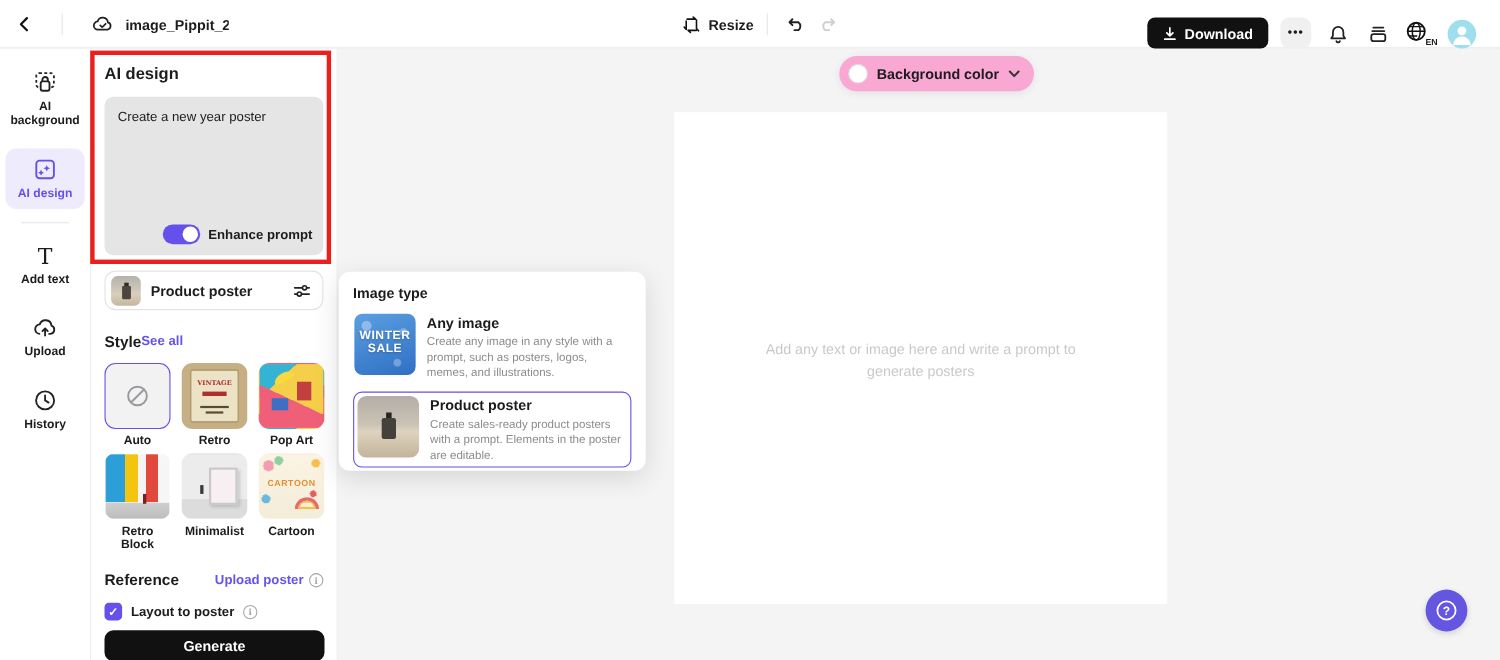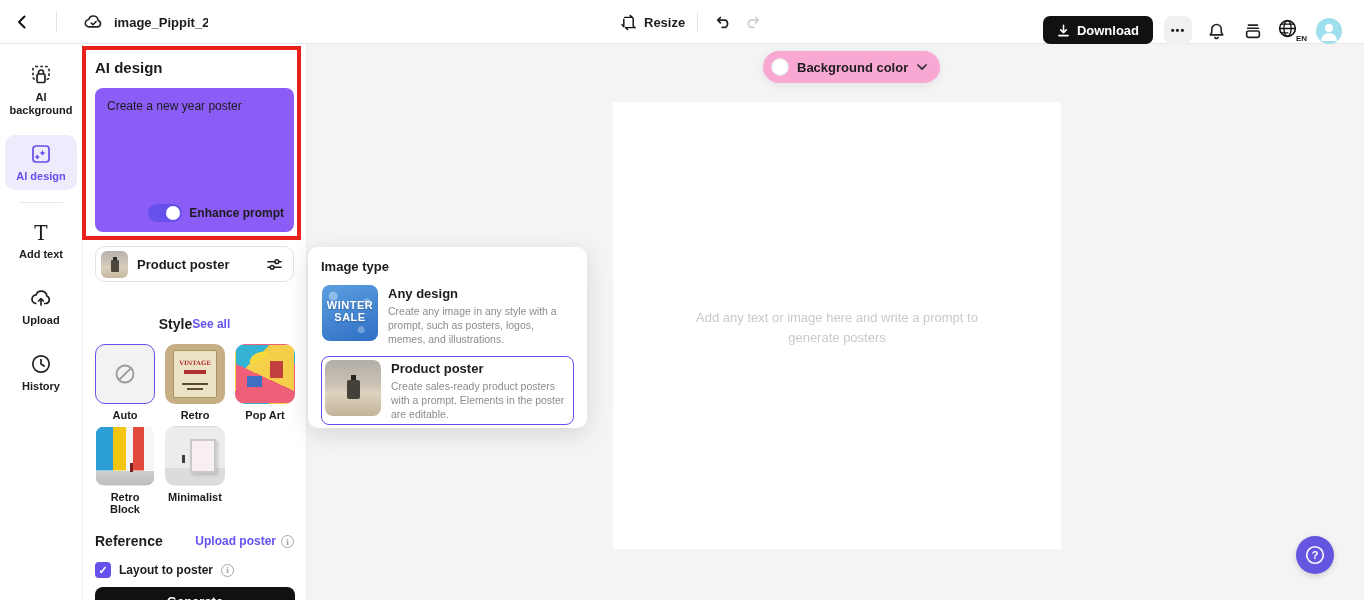--- a/index.html
+++ b/index.html
@@ -30,35 +30,35 @@
   .rail-item { width:72px; padding:7px 0 6px; margin-top:12px; display:flex; flex-direction:column; align-items:center; gap:4px; border-radius:10px; cursor:pointer; }
   .rail-item .lbl { font-size:11px; font-weight:600; text-align:center; line-height:1.2; color:#1c1c1e; }
   .rail-item.active { background:#eeebfd; }
   .rail-item.active .lbl { color:#6550eb; }
   .rail-divider { width:44px; height:1px; background:#e7e7e9; margin-top:12px; }
   .t-glyph { font-family:"DejaVu Serif", serif; font-size:20px; line-height:22px; font-weight:400; }
 
   
   .panel { position:absolute; left:83px; top:44px; width:224px; height:556px; background:#fff; border-right:1px solid #ededef; z-index:10; padding:0 12px; }
   .panel-title { font-size:15px; font-weight:700; margin-top:15px; }
-  .prompt-box { margin-top:12px; height:144px; background:#8b5cf6; border-radius:8px; position:relative; padding:11px 12px; cursor:text; }
+  .prompt-box { margin-top:12px; height:144px; background:#e5e5e5; border-radius:8px; position:relative; padding:11px 12px; cursor:text; }
   .prompt-text { font-size:12px; font-weight:500; color:#1c1c1e; }
   .enhance-row { position:absolute; right:10px; bottom:10px; display:flex; align-items:center; gap:7px; }
   .toggle { width:34px; height:18px; border-radius:9px; background:#6550eb; position:relative; cursor:pointer; }
   .toggle .knob { position:absolute; right:2px; top:2px; width:14px; height:14px; border-radius:50%; background:#fff; }
   .enhance-lbl { font-size:12px; font-weight:700; }
 
   .selector-row { margin-top:14px; height:36px; border:1px solid #e3e3e6; border-radius:10px; display:flex; align-items:center; padding:0 10px 0 5px; cursor:pointer; }
   .selector-thumb { width:27px; height:27px; border-radius:6px; position:relative; overflow:hidden; flex:none;
       background:linear-gradient(180deg,#b6b2ab 0%,#cfc7ba 48%,#d9cfbc 60%,#c4b79f 100%); }
   .bottle { position:absolute; left:10px; top:9px; width:8px; height:12px; background:#4a463e; border-radius:1px; }
   .bottle:before { content:""; position:absolute; left:2px; top:-3px; width:4px; height:3px; background:#2e2b26; }
   .selector-label { font-size:13px; font-weight:600; margin-left:9px; flex:1; }
 
-  .section-head { margin-top:34px; display:flex; align-items:center; justify-content:center; }
+  .section-head { margin-top:20px; display:flex; align-items:center; justify-content:flex-start; }
   .section-title { font-size:14px; font-weight:700; }
   .link { font-size:12px; font-weight:700; color:#6553f0; cursor:pointer; }
 
   .tile-grid { margin-top:12px; display:flex; flex-wrap:wrap; gap:5px 10px; width:200px; }
   .tile-cell { width:60px; display:flex; flex-direction:column; align-items:center; }
   .tile { width:60px; height:60px; border-radius:10px; position:relative; overflow:hidden; cursor:pointer; border:1px solid transparent; }
   .tile-lbl { margin-top:5px; font-size:11px; font-weight:600; text-align:center; }
 
   .tile-auto { background:#f2f2f3; border:1.5px solid #6550eb; display:flex; align-items:center; justify-content:center; }
   .tile-retro { background:#c6ae85; }
@@ -304,20 +304,27 @@
       </div>
       <span class="tile-lbl">Retro Block</span>
     </div>
     <div class="tile-cell">
       <div class="tile tile-minimal">
         <div class="mini-frame"></div>
         <div class="mini-person"></div>
       </div>
       <span class="tile-lbl">Minimalist</span>
     </div>
+    <div class="tile-cell">
+      <div class="tile tile-cartoon">
+        <div class="cartoon-text">CARTOON</div>
+        <div class="cartoon-rainbow"></div>
+      </div>
+      <span class="tile-lbl">Cartoon</span>
+    </div>
   </div>
 
   <div class="ref-row">
     <span class="section-title">Reference</span>
     <span class="ref-right">
       <span class="link">Upload poster</span>
       <span class="info-ic">i</span>
     </span>
   </div>
 
@@ -336,21 +343,21 @@
   <div class="popup-title">Image type</div>
 
   <div class="opt">
     <div class="opt-thumb thumb-winter">
       <div class="winter-txt">
         <div>WINTER</div>
         <div>SALE</div>
       </div>
     </div>
     <div class="opt-text">
-      <div class="opt-title">Any design</div>
+      <div class="opt-title">Any image</div>
       <div class="opt-desc">Create any image in any style with a prompt, such as posters, logos, memes, and illustrations.</div>
     </div>
   </div>
 
   <div class="opt selected">
     <div class="opt-thumb thumb-perfume">
       <div class="bottle2"></div>
     </div>
     <div class="opt-text">
       <div class="opt-title">Product poster</div>

